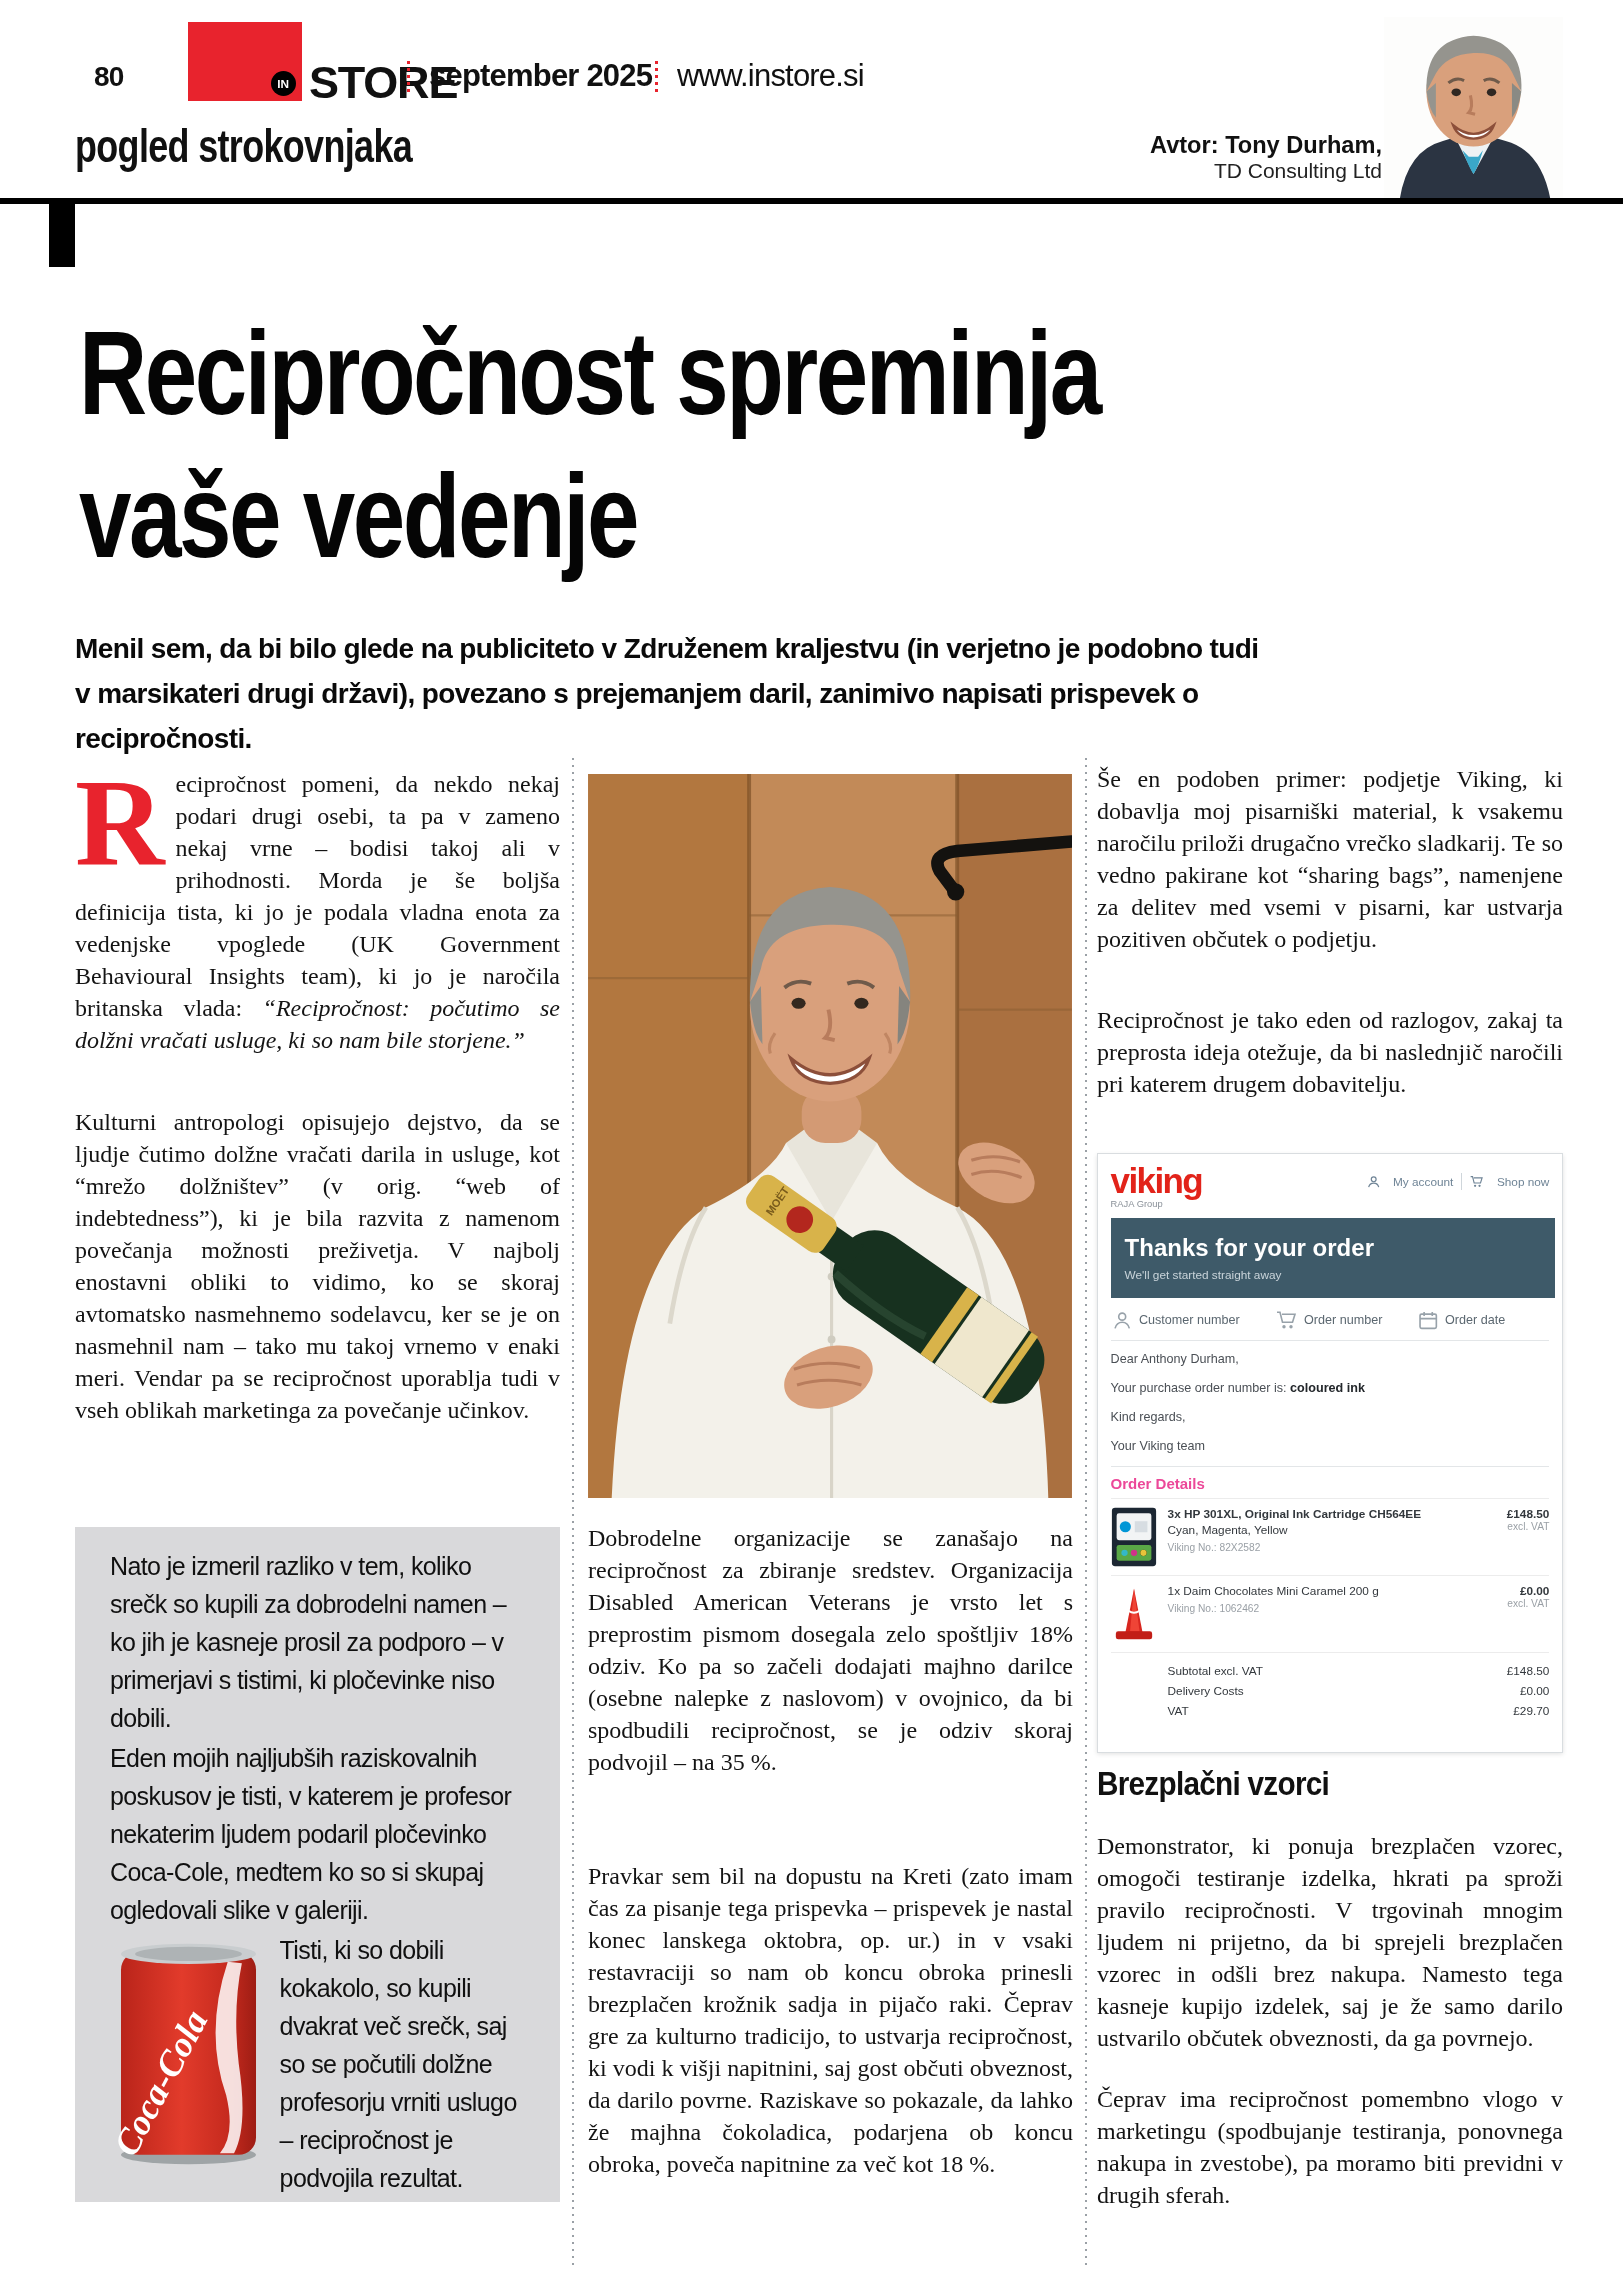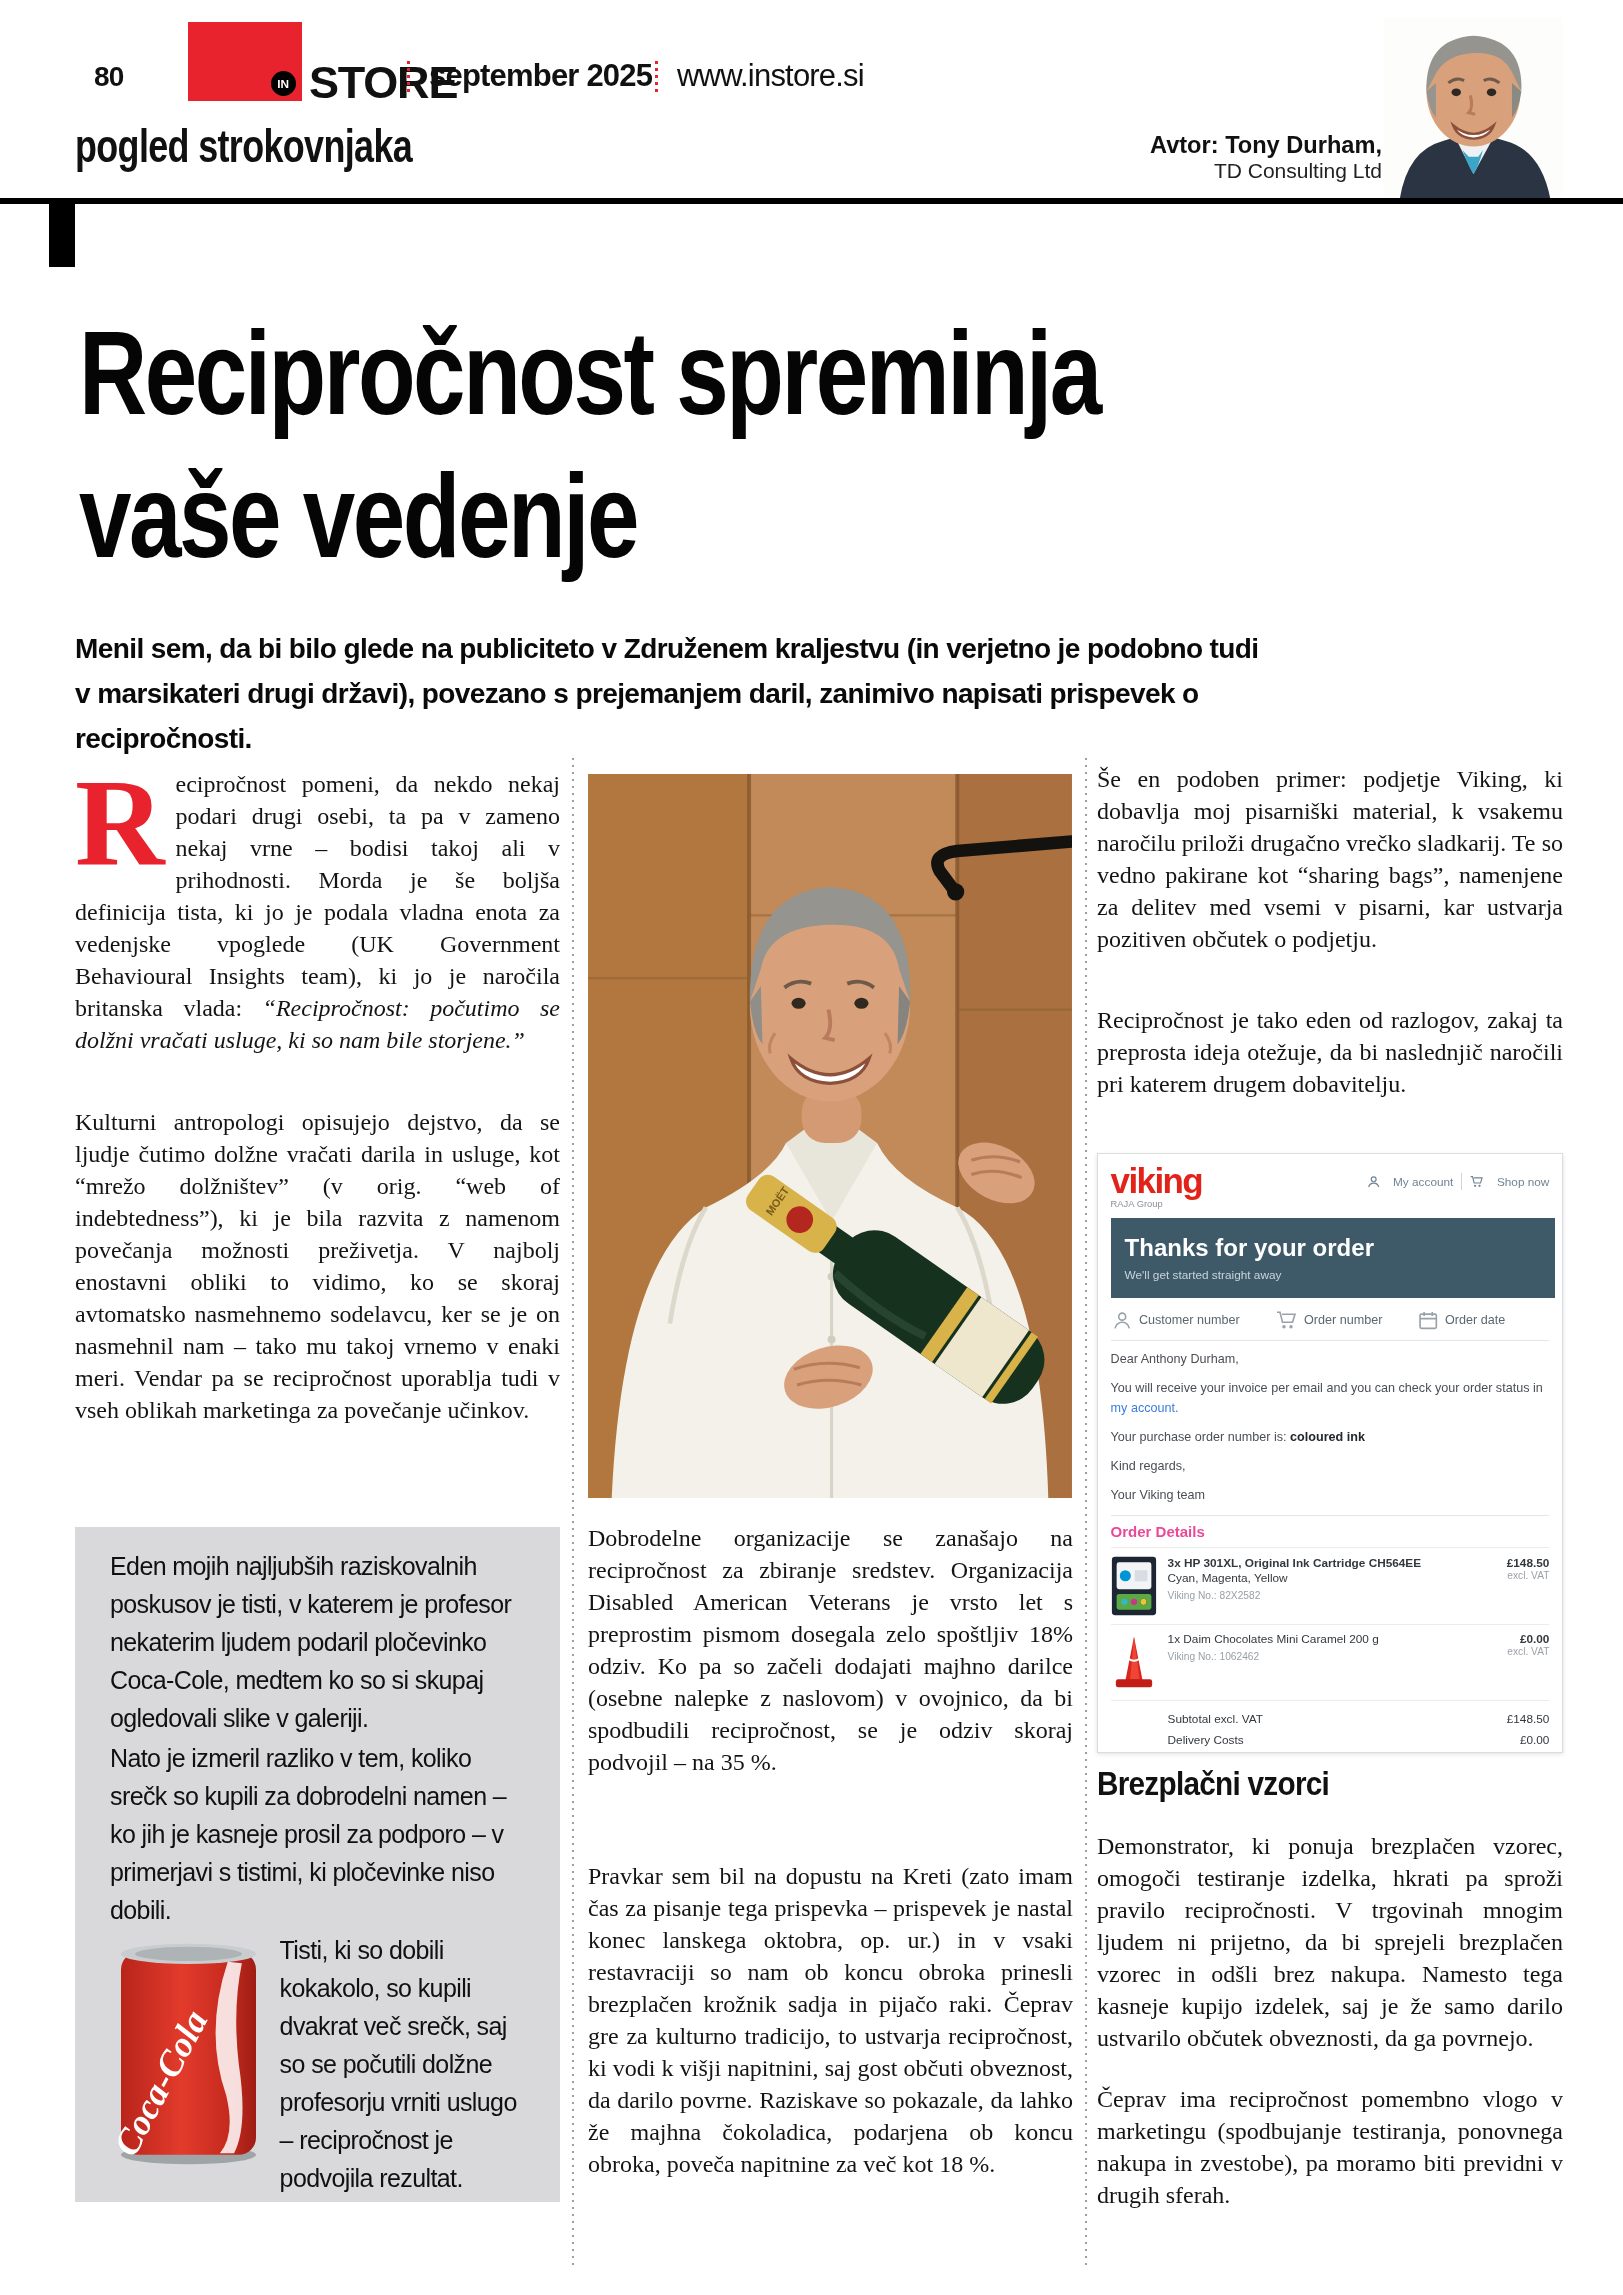--- a/index.html
+++ b/index.html
@@ -130,22 +130,22 @@
 
   <div class="colsep" style="left:572px"></div>
   <div class="colsep" style="left:1085px"></div>
 
   <p class="col serif" style="left:75px;top:768px;margin:0">
     <span class="dropcap">R</span><span>ecipročnost pomeni, da nekdo nekaj podari drugi osebi, ta pa v zameno nekaj vrne – bodisi takoj ali v prihodnosti. Morda je še boljša definicija tista, ki jo je podala vladna enota za vedenjske vpoglede (UK Government Behavioural Insights team), ki jo je naročila britanska vlada: </span><span class="it">“Recipročnost: počutimo se dolžni vračati usluge, ki so nam bile storjene.”</span>
   </p>
   <p class="col serif" style="left:75px;top:1106px;margin:0">Kulturni antropologi opisujejo dejstvo, da se ljudje čutimo dolžne vračati darila in usluge, kot “mrežo dolžništev” (v orig. “web of indebtedness”), ki je bila razvita z namenom povečanja možnosti preživetja. V najbolj enostavni obliki to vidimo, ko se skoraj avtomatsko nasmehnemo sodelavcu, ker se je on nasmehnil nam – tako mu takoj vrnemo v enaki meri. Vendar pa se recipročnost uporablja tudi v vseh oblikah marketinga za povečanje učinkov.</p>
 
   <div class="graybox">
+    <p>Nato je izmeril razliko v tem, koliko srečk so kupili za dobrodelni namen – ko jih je kasneje prosil za podporo – v primerjavi s tistimi, ki pločevinke niso dobili.</p>
     <p>Eden mojih najljubših raziskovalnih poskusov je tisti, v katerem je profesor nekaterim ljudem podaril pločevinko Coca-Cole, medtem ko so si skupaj ogledovali slike v galeriji.</p>
-    <p>Nato je izmeril razliko v tem, koliko srečk so kupili za dobrodelni namen – ko jih je kasneje prosil za podporo – v primerjavi s tistimi, ki pločevinke niso dobili.</p>
     <div class="canwrap">
       <svg width="157" height="228" viewBox="0 0 200 290">
         <defs>
           <linearGradient id="canG" x1="0" y1="0" x2="1" y2="0">
             <stop offset="0" stop-color="#b9241a"></stop>
               <stop offset=".45" stop-color="#e23b2b"></stop>
             <stop offset=".8" stop-color="#c52a1e"></stop>
               <stop offset="1" stop-color="#9e1d14"></stop>
           </linearGradient>
         </defs>
@@ -267,22 +267,20 @@
             <rect x="2" y="4" width="16" height="14" rx="1.5" fill="none" stroke="#98a2aa" stroke-width="1.6"></rect>
             <path d="M2 8.5 h16 M6 2 v4 M14 2 v4" stroke="#98a2aa" stroke-width="1.6"></path>
           </svg>
         <span>Order date</span>
       </span>
     </div>
     <hr class="vhr">
 
     <div class="vbody">
       <p>Dear Anthony Durham,</p>
-      <p><span>You will receive your invoice per email and you can check your order status in</span>
-        <a href="#" class="vlink">my account.</a></p>
       <p><span>Your purchase order number is: </span><span class="vbold">coloured ink</span></p>
       <p style="margin-bottom:1.6px">Kind regards,</p>
       <p style="margin-top:9px">Your Viking team</p>
     </div>
     <hr class="vhr">
 
     <div class="vorder-title">Order Details</div>
 
     <div class="vitem">
       <svg class="vthumb" width="46" height="60" viewBox="0 0 58 76">

